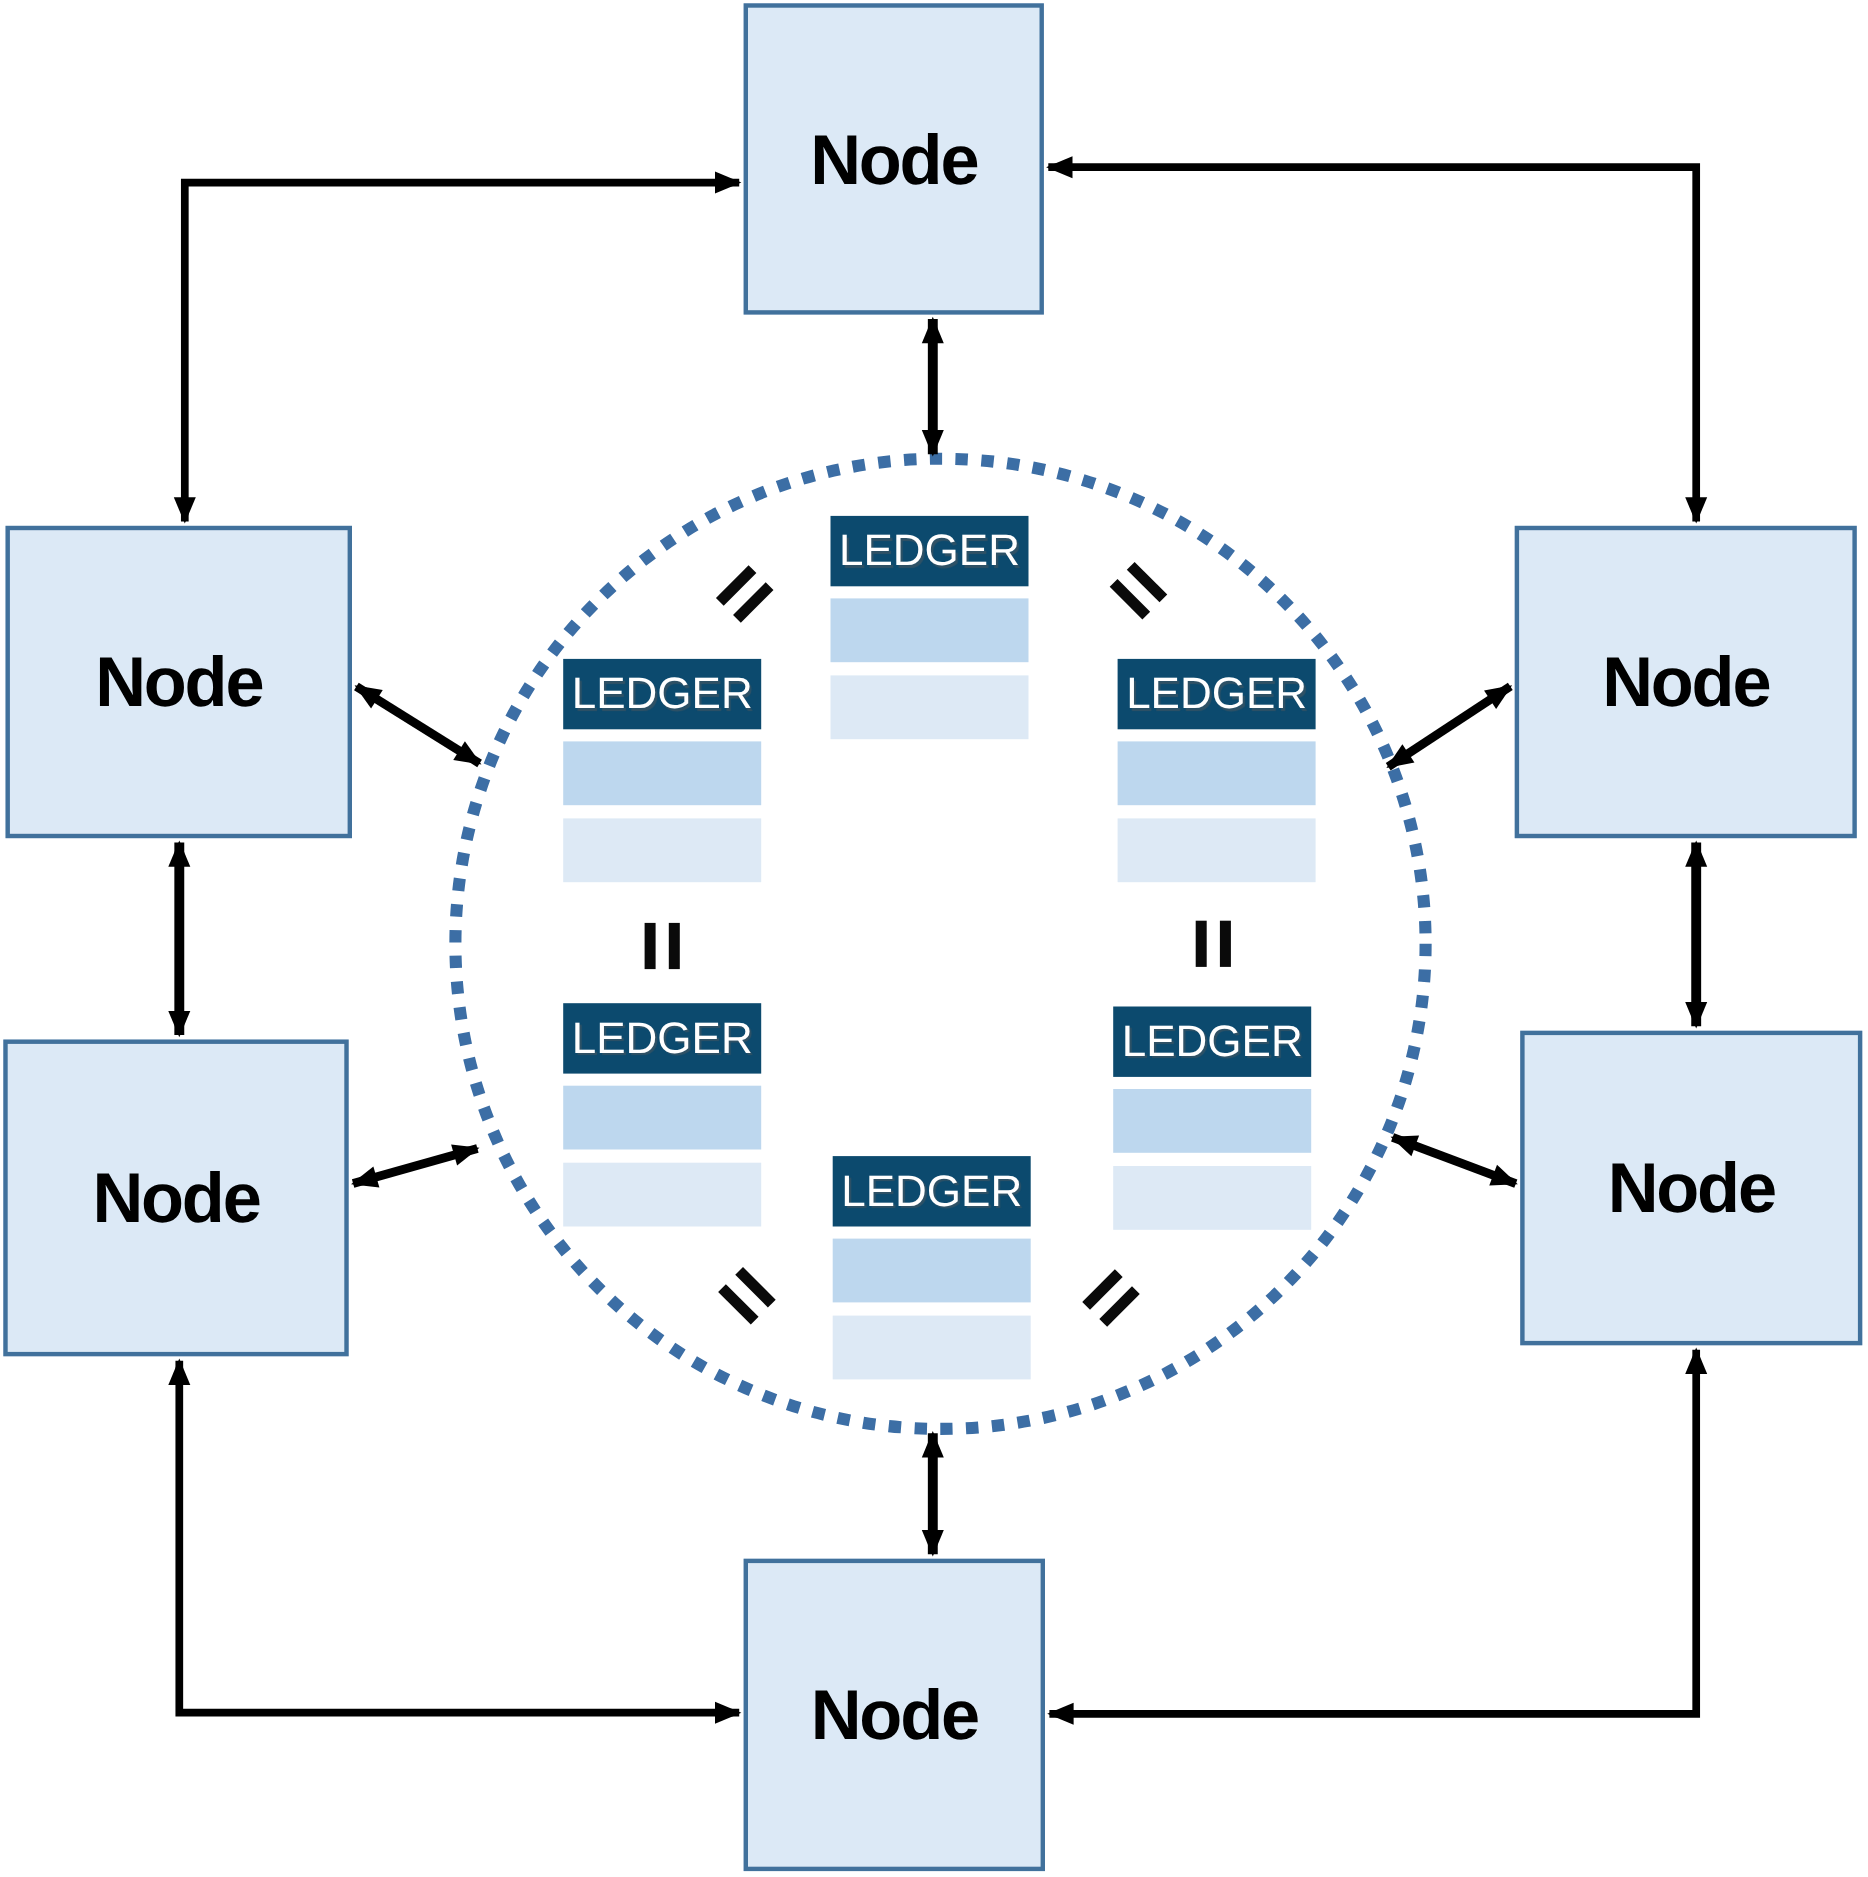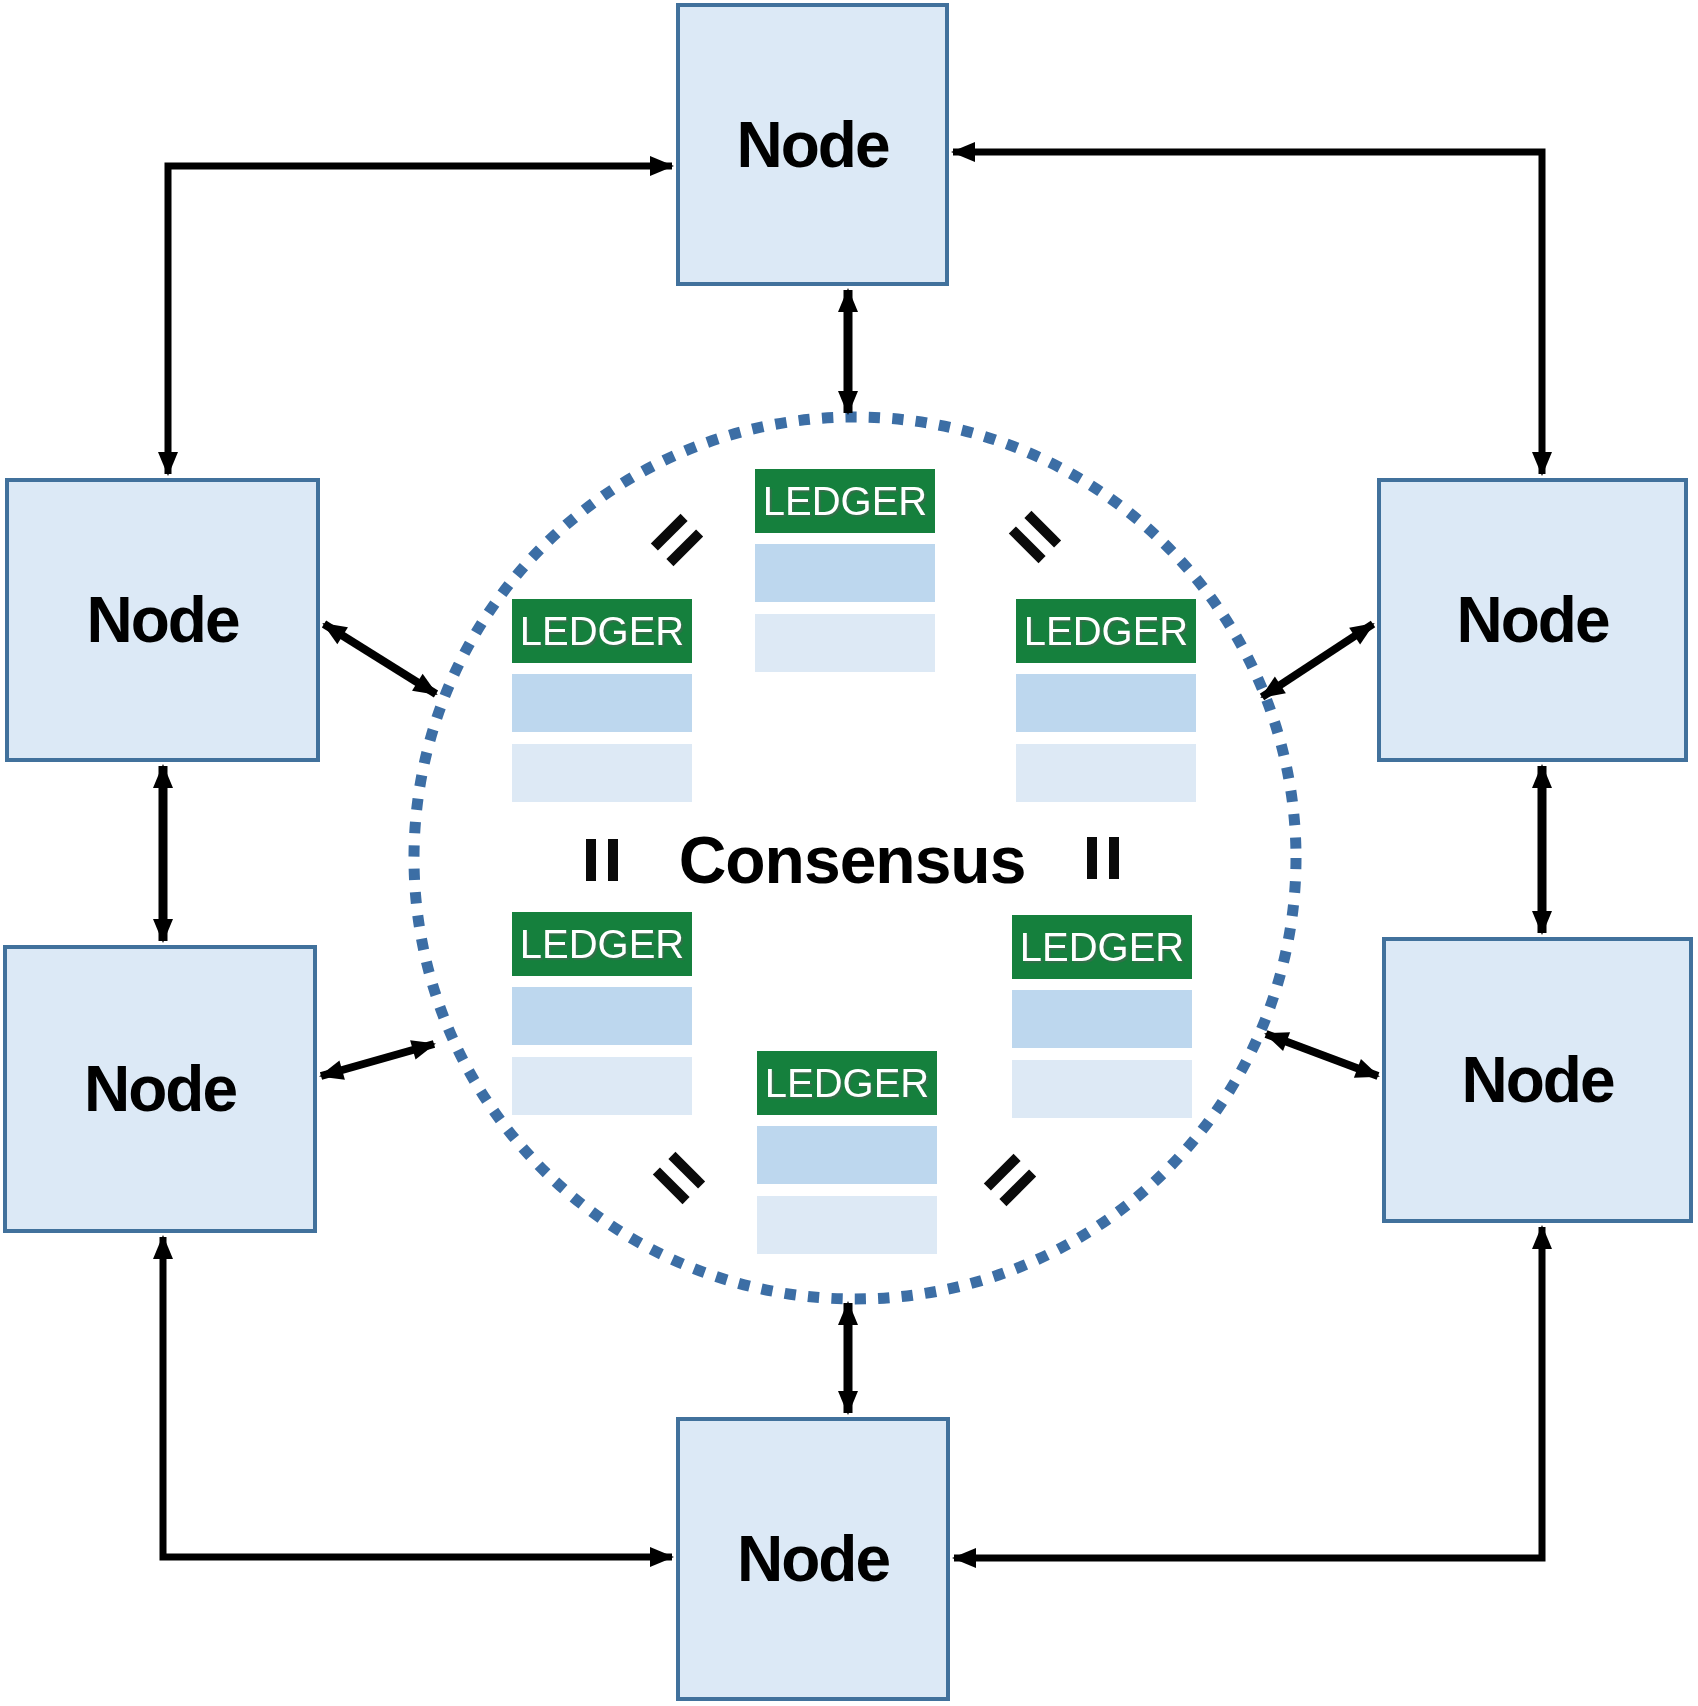--- a/index.html
+++ b/index.html
@@ -35,21 +35,21 @@
   .node-left-upper {left:5px;   top:478px;  width:315px; height:284px;}
   .node-left-lower {left:3px;   top:945px;  width:314px; height:288px;}
   .node-right-upper{left:1377px;top:478px;  width:311px; height:284px;}
   .node-right-lower{left:1382px;top:937px;  width:311px; height:286px;}
   .node-bottom     {left:676px; top:1417px; width:274px; height:284px;}
 
   
   .ledger{position:absolute;width:180px;}
   .ledger .ledger-header{
     height:64px;
-    background:#15803d;
+    background:#0c4a6e;
     color:#ffffff;
     font-size:40px;
     display:flex;
     align-items:center;
     justify-content:center;
     text-shadow:2px 2px 1px rgba(90,90,90,0.45);
     margin-bottom:11px;
   }
   .ledger .row-a{height:58px;background:#bdd7ee;margin-bottom:12px;}
   .ledger .row-b{height:58px;background:#dde9f5;}
@@ -182,15 +182,14 @@
   </div>
   <div class="equals eq-bottom-left">
     <div class="bar"></div>
     <div class="bar"></div>
   </div>
   <div class="equals eq-bottom-right">
     <div class="bar"></div>
     <div class="bar"></div>
   </div>
 
-  <div class="consensus">Consensus</div>
 
 </div>
 
 </body></html>

